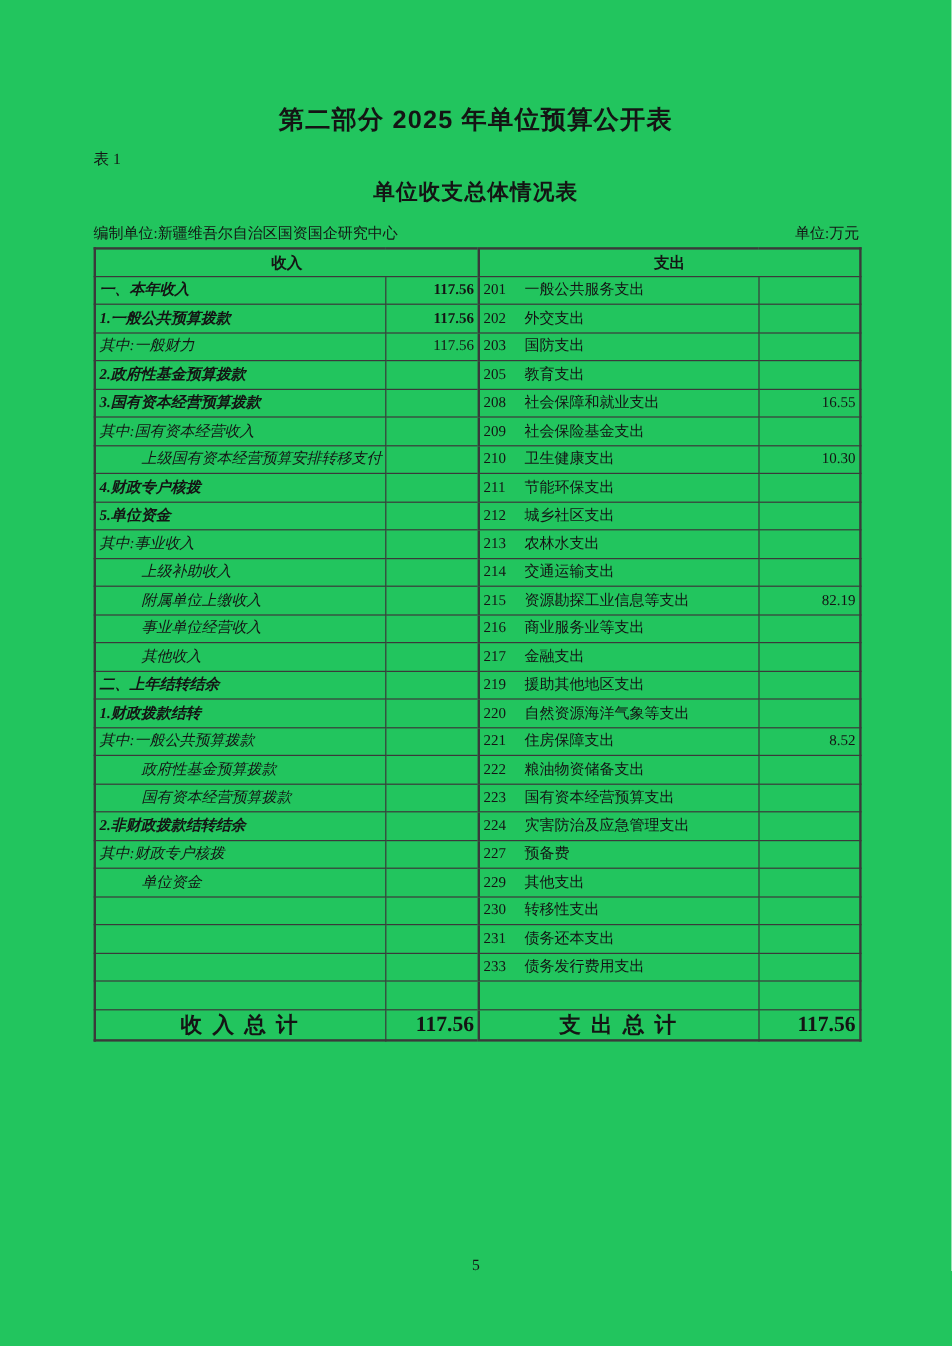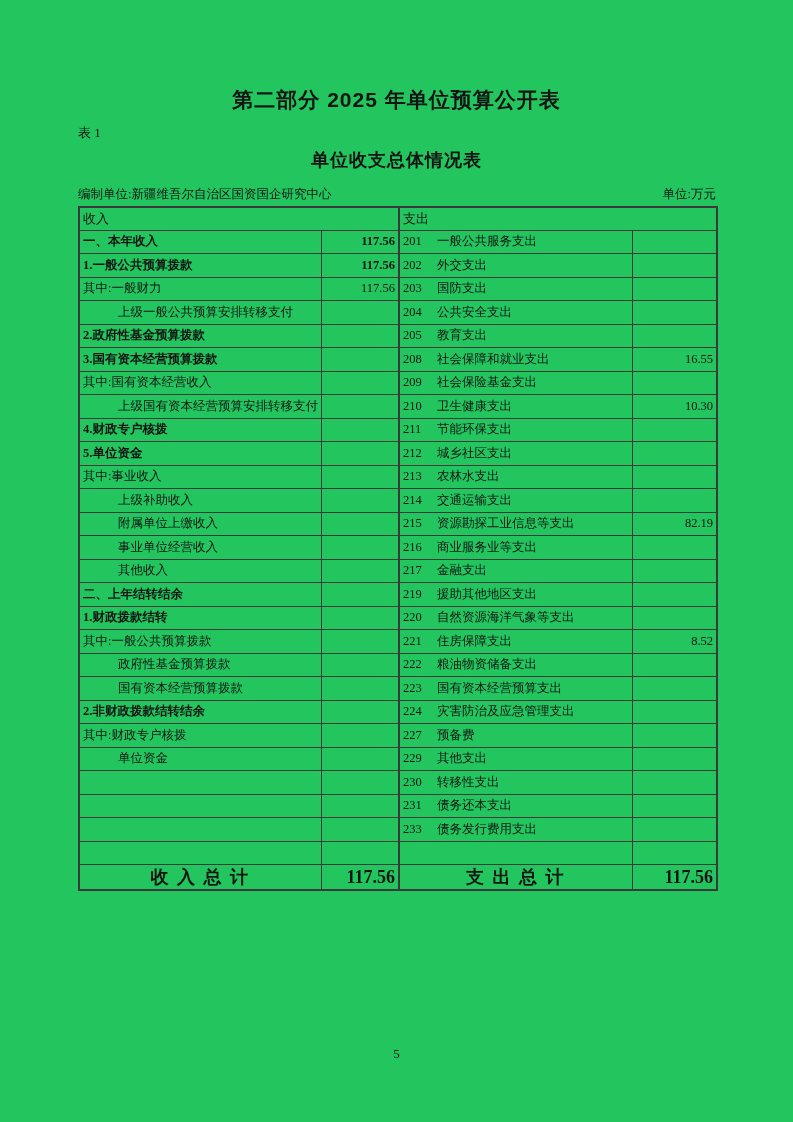--- a/index.html
+++ b/index.html
@@ -45,26 +45,26 @@
     border:2px solid #3a3a3a;
   }
   table.budget th, table.budget td {
     border:1px solid #3a3a3a;
     height:23.5px;
     padding:0 3px;
     white-space:nowrap; overflow:hidden;
     vertical-align:middle;
   }
   table.budget thead th {
-    font-weight:normal; text-align:left;
+    font-weight:bold; text-align:center;
     font-size:13px; height:23px;
   }
   table.budget thead tr.col-header th { border-bottom-width:2px; }
   .exp-divide { border-left-width:2px !important; }
-  td.c-item { text-align:left; padding-left:4px; }
+  td.c-item { text-align:left; padding-left:4px;font-style:italic; }
   td.c-item.ind { padding-left:38px; }
   td.c-num { text-align:right; padding-right:4px; }
   .bold { font-weight:bold; }
   td.c-exp { text-align:left; padding-left:3px; }
   td.c-exp .code { display:inline-block; width:34px;font-family:Liberation Serif, serif; }
   tfoot td { font-weight:bold; height:26px; font-size:18px; }
   tfoot td.t-label { text-align:center; letter-spacing:2px; }
   .page-number {
     position:absolute; top:1046px; left:0; width:100%;
     text-align:center; font-size:13px;
@@ -112,26 +112,20 @@
           <td class="c-exp exp-divide"><span class="code">202</span><span>外交支出</span></td>
           <td class="c-num"></td>
         </tr>
         <tr>
           <td class="c-item">其中:一般财力</td>
           <td class="c-num">117.56</td>
           <td class="c-exp exp-divide"><span class="code">203</span><span>国防支出</span></td>
           <td class="c-num"></td>
         </tr>
         <tr>
-          <td class="c-item ind">上级一般公共预算安排转移支付</td>
-          <td class="c-num"></td>
-          <td class="c-exp exp-divide"><span class="code">204</span><span>公共安全支出</span></td>
-          <td class="c-num"></td>
-        </tr>
-        <tr>
           <td class="c-item bold">2.政府性基金预算拨款</td>
           <td class="c-num"></td>
           <td class="c-exp exp-divide"><span class="code">205</span><span>教育支出</span></td>
           <td class="c-num"></td>
         </tr>
         <tr>
           <td class="c-item bold">3.国有资本经营预算拨款</td>
           <td class="c-num"></td>
           <td class="c-exp exp-divide"><span class="code">208</span><span>社会保障和就业支出</span></td>
           <td class="c-num">16.55</td>

